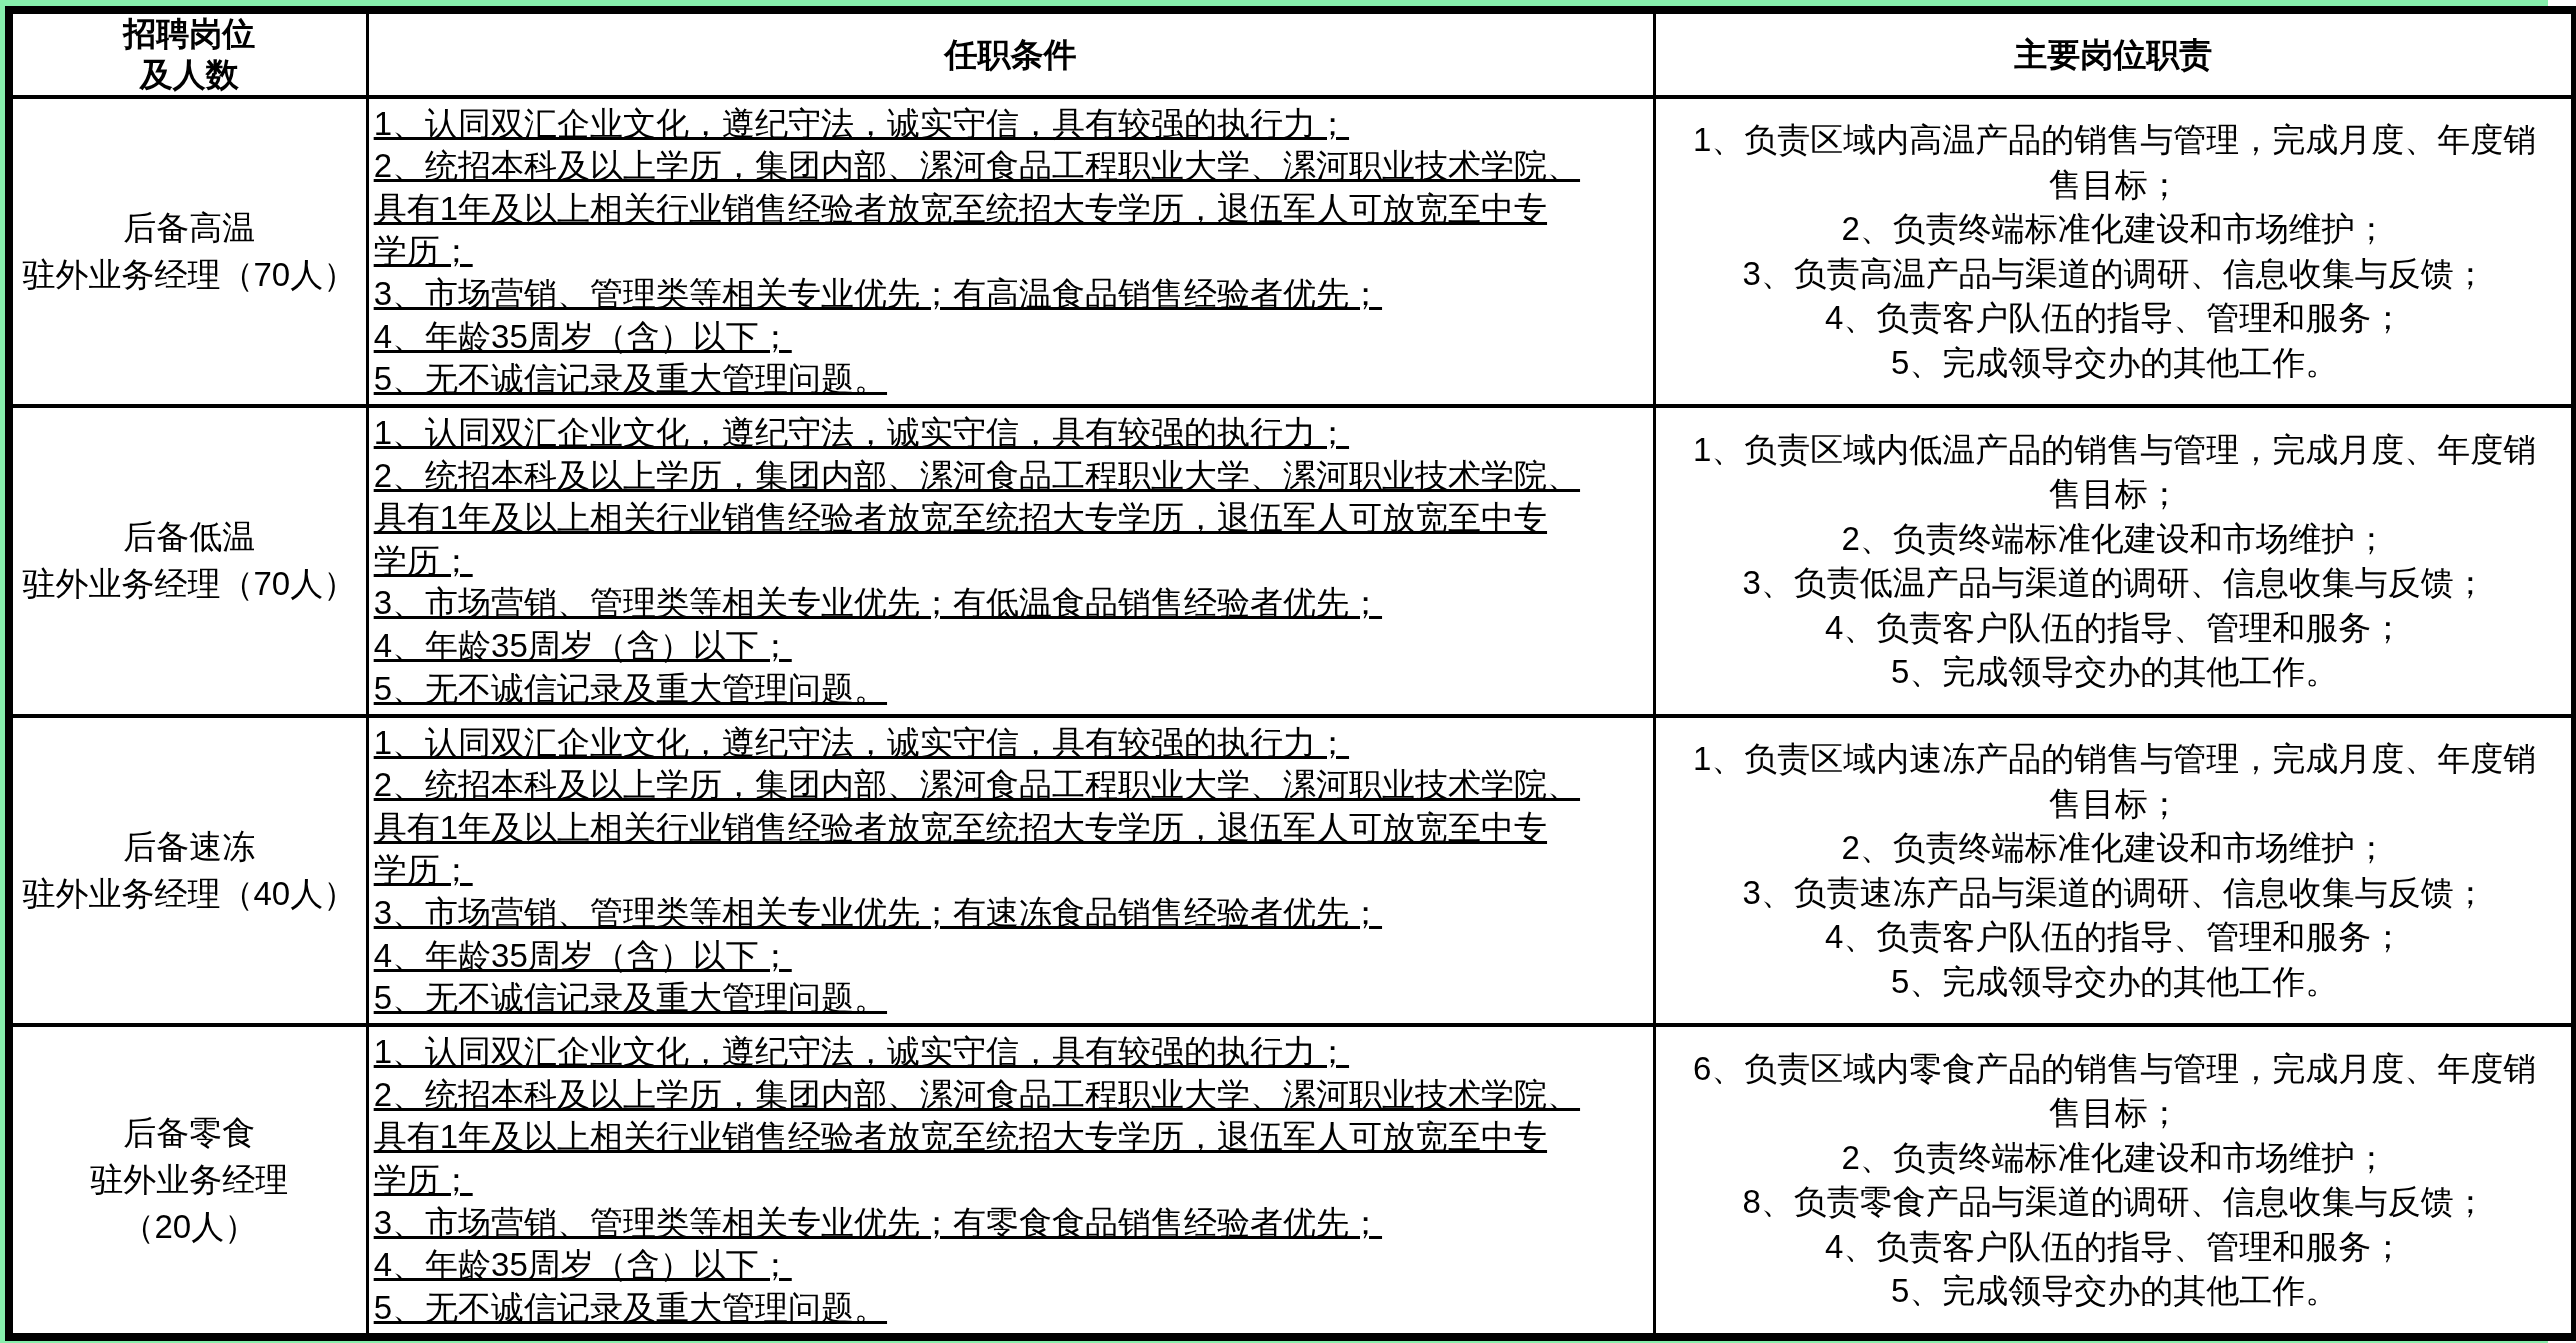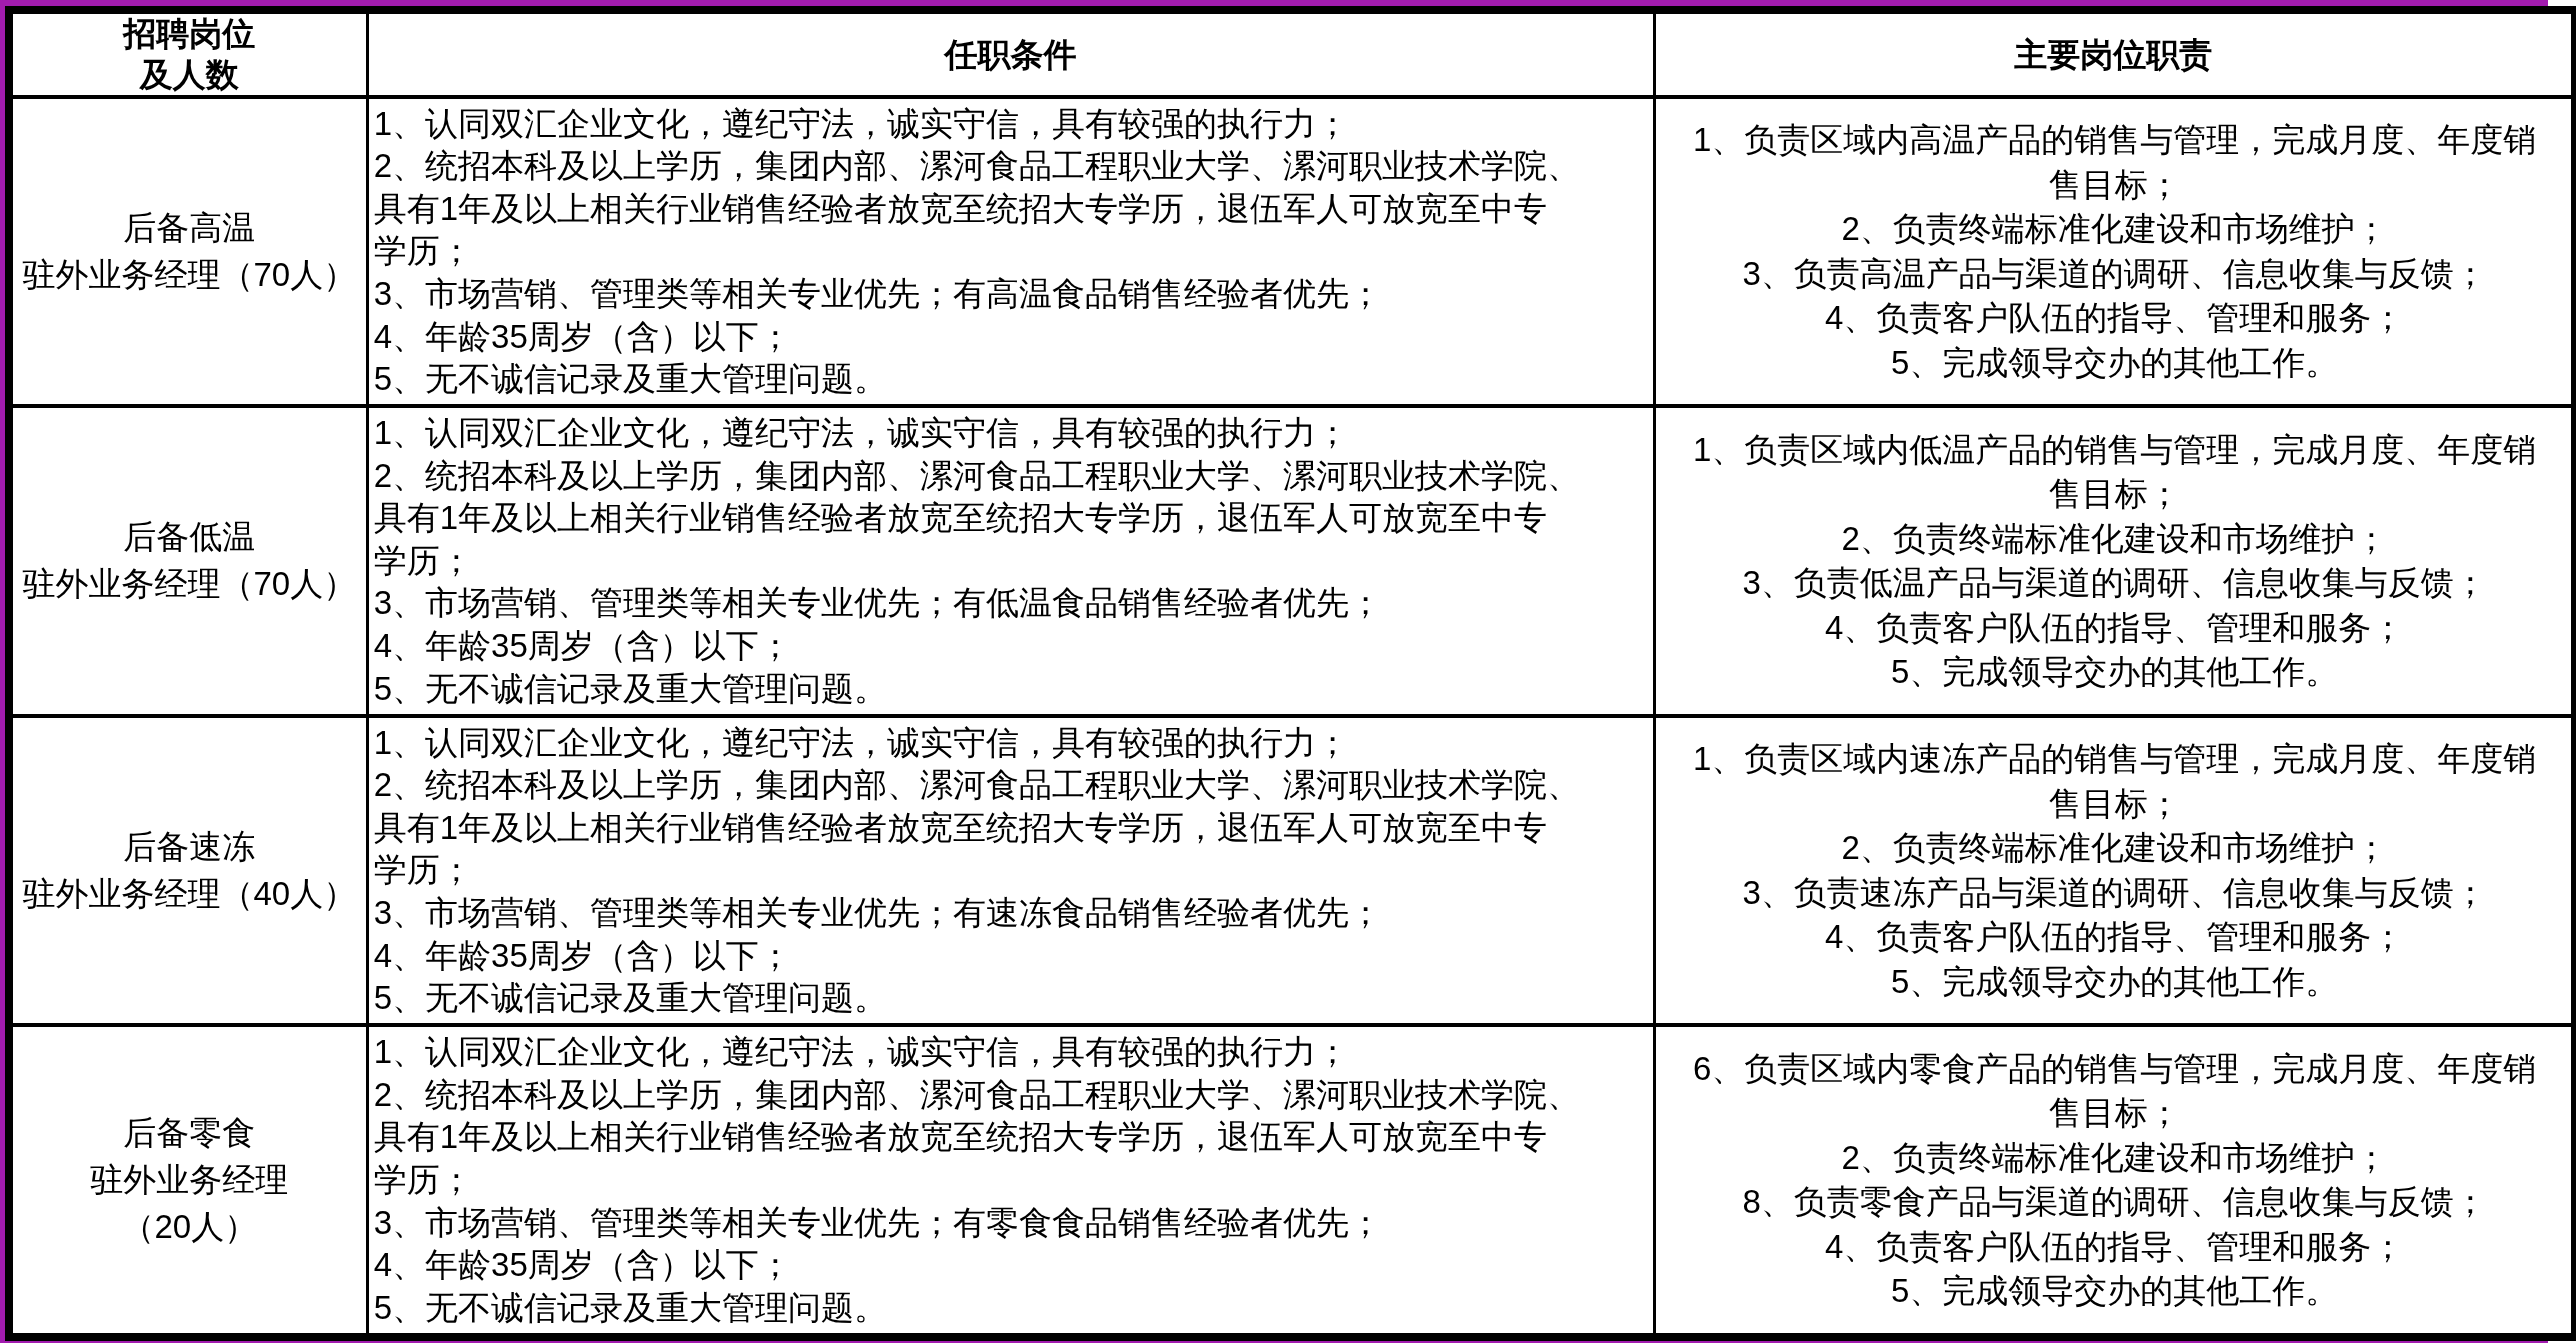--- a/index.html
+++ b/index.html
@@ -5,21 +5,21 @@
   html, body {
     margin: 0;
     padding: 0;
     background: #ffffff;
     font-family: "Liberation Sans", sans-serif;
     color: #000000;
   }
   .page {
     width: 2548px;
     height: 1343px;
-    background: #a21caf;
+    background: #86efac;
     box-sizing: border-box;
     padding: 6.4px 5.1px 11.5px 5.1px;
   }
   table.recruit {
     width: 2566px;
     border-collapse: collapse;
     table-layout: fixed;
     border: 8.3px solid #000000;
     background: #ffffff;
   }
@@ -45,20 +45,21 @@
   }
   td.pos {
     font-size: 33px;
     line-height: 1.42;
     text-align: center;
     white-space: pre-line;
     padding: 0 1.3px;
   }
   td.req {
     padding: 3.8px 14px 3.8px 5.1px;
+    text-decoration: underline;
   }
   td.duty {
     padding: 3.8px 6.4px 3.8px 9px;
   }
   td.req .item {
     font-size: 33px;
     line-height: 1.29;
     white-space: pre-line;
     text-align: left;
   }

